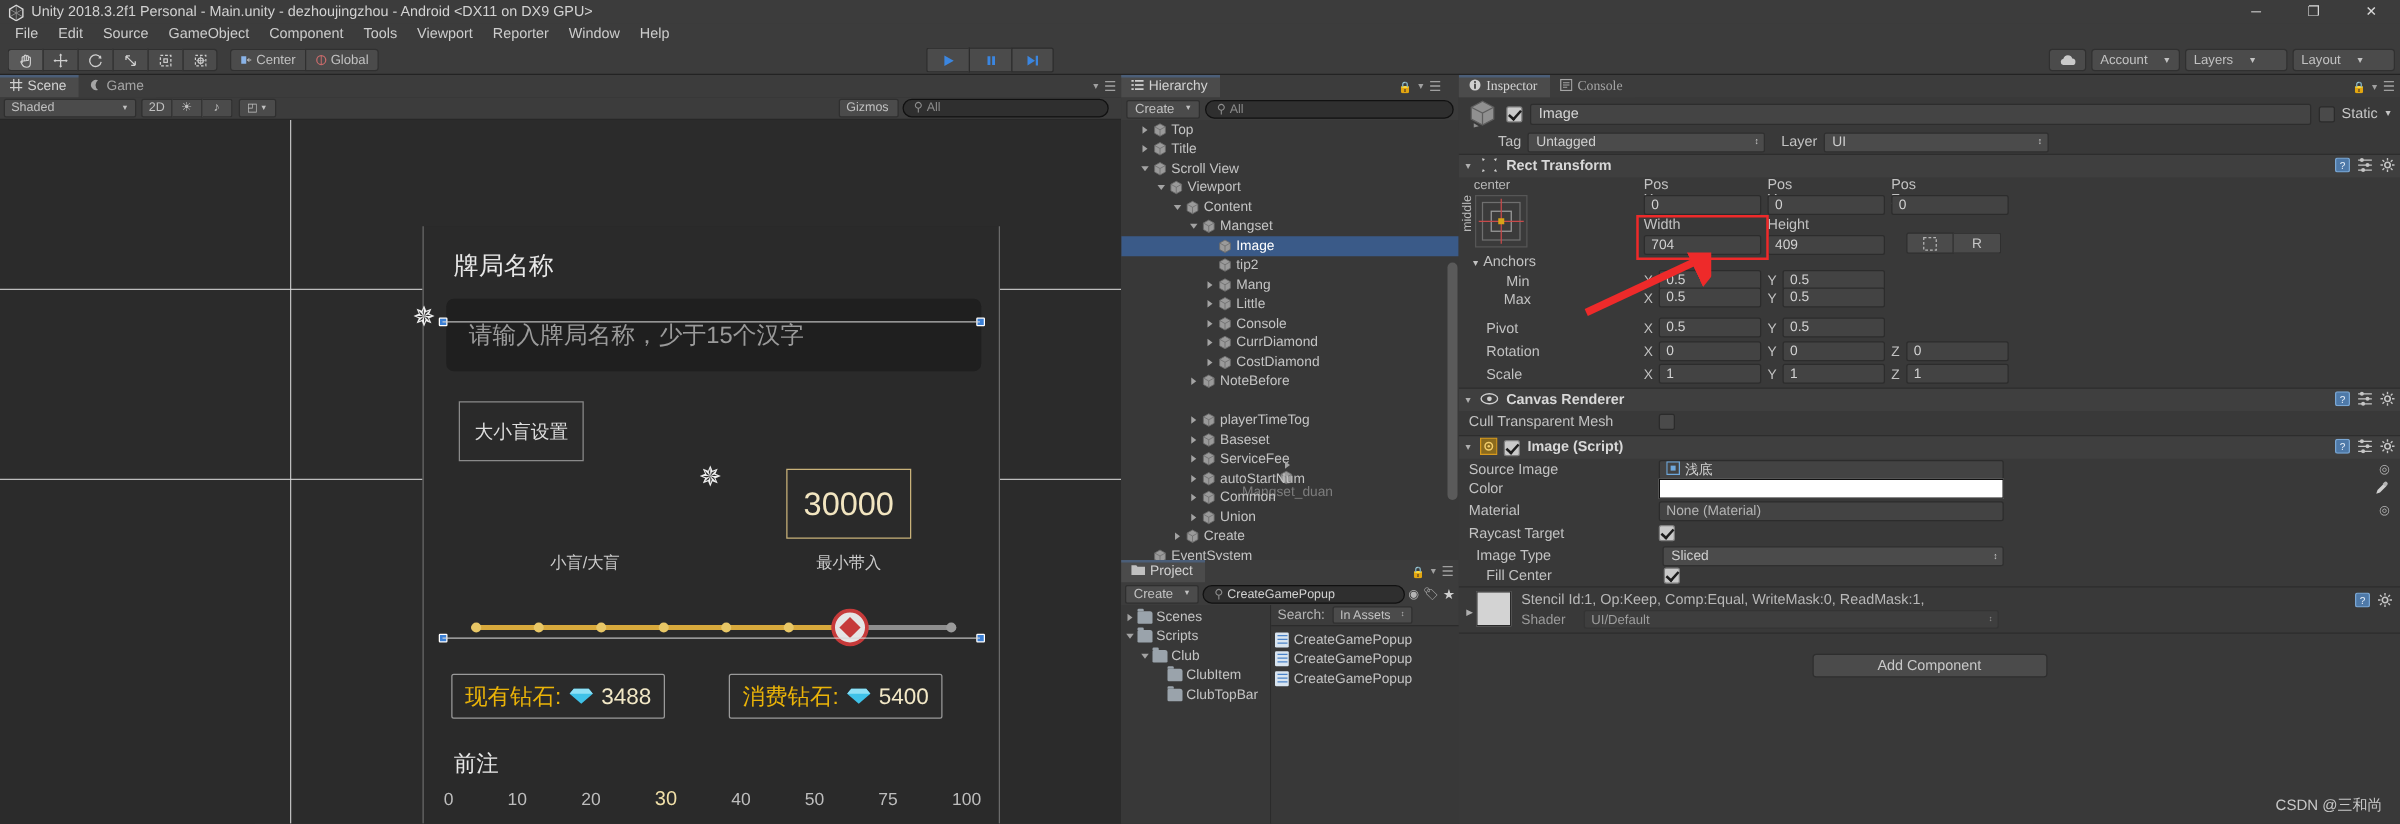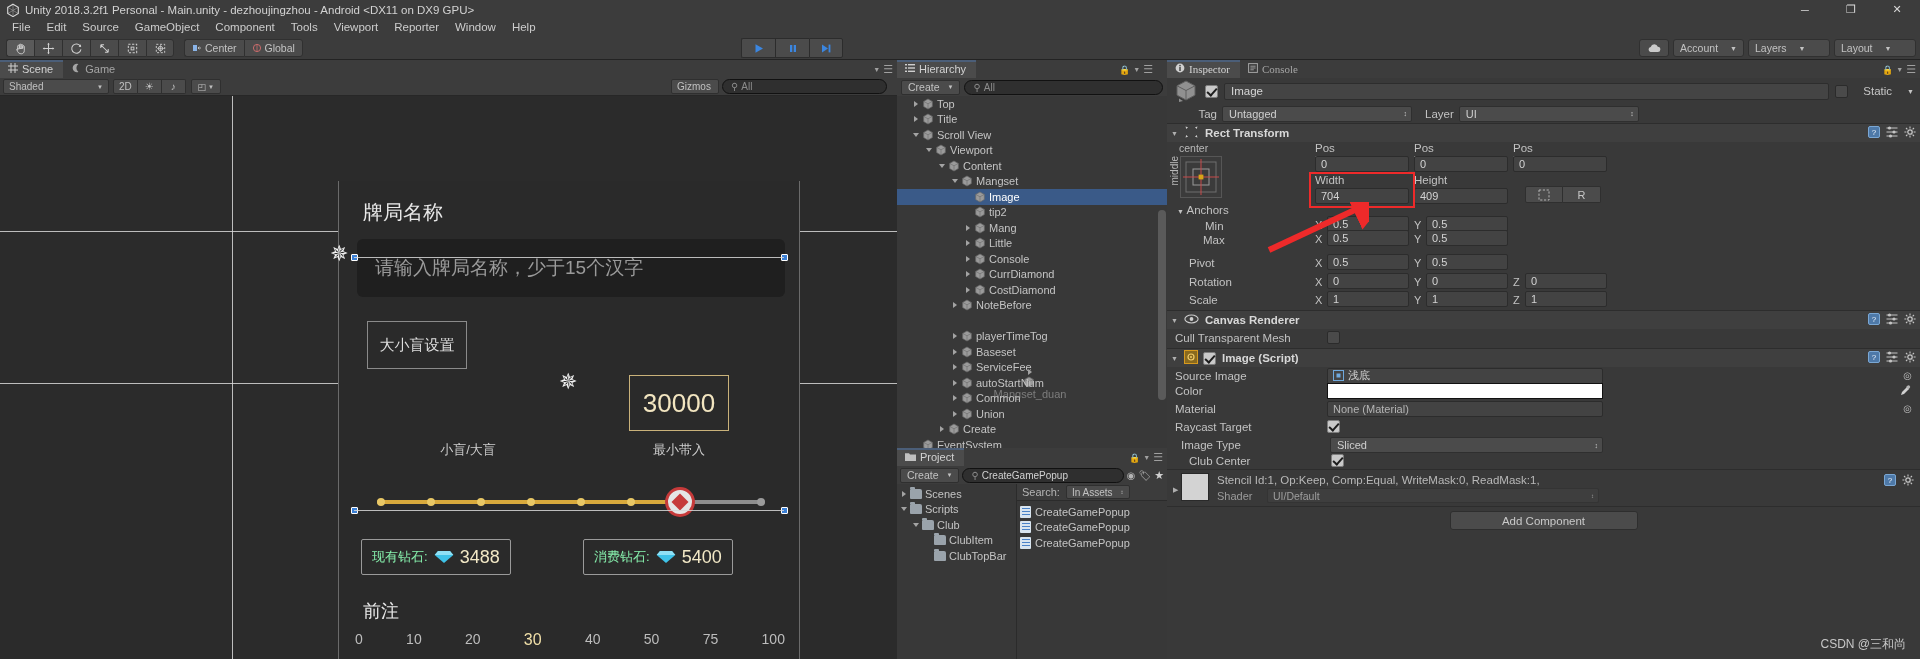--- a/index.html
+++ b/index.html
@@ -135,21 +135,21 @@
   .gd-knob {
     position:absolute; left:288px; top:-4px; width:30px; height:30px; border-radius:50%;
     background:#e5e5e5; border:3px solid #c63a3a;
     display:flex; align-items:center; justify-content:center;
   }
   .gd-knob-inner { width:12px; height:12px; background:#c63a3a; transform:rotate(45deg); }
   .gd-diamond-box {
     position:absolute; height:36px; border:1px solid #9a9a9a; border-radius:2px;
     display:flex; align-items:center; padding:0 10px; gap:6px;
   }
-  .gd-diamond-lbl { font-size:13px; color:#86efac; }
+  .gd-diamond-lbl { font-size:18px; color:#eab308; }
   .gd-diamond-val { font-size:18px; color:#f2e8c6; }
   .gem { width:20px; height:14px; position:relative; }
   .gd-footer-title { position:absolute; left:24px; top:418px; font-size:18px; color:#e8e8e8; }
   .gd-scale { position:absolute; left:16px; top:450px; width:430px; display:flex; justify-content:space-between; }
   .gd-scale span { font-size:14px; color:#bdbdbd; }
   .gd-scale span.hl { color:#f0dfa8; font-size:16px; }
 
   
   .handle-dot { position:absolute; width:7px; height:7px; background:#3b7fd4; border:1px solid #fff; border-radius:1px; }
   .guide-h { position:absolute; height:1px; background:#d7d7d7; opacity:.85; }
@@ -186,21 +186,21 @@
 
   
   #inspector { left:1167px; top:60px; width:753px; height:599px; background:#393939; }
   .insp-body { position:absolute; left:0; top:18px; width:753px; height:581px; overflow:hidden; }
   .insp-header { height:26px; display:flex; align-items:center; padding:0 6px; gap:6px; background:#393939; }
   .prefab-cube { width:26px; height:24px; flex:0 0 26px; }
   .chk { width:13px; height:13px; flex:0 0 13px; background:#c9c9c9; border:1px solid #7e7e7e; border-radius:2px; position:relative; }
   .chk.on::after { content:""; position:absolute; left:3px; top:0px; width:4px; height:8px; border:solid #1d1d1d; border-width:0 2px 2px 0; transform:rotate(42deg); }
   .chk.off { background:#4a4a4a; border-color:#2b2b2b; }
   .name-field { flex:1; height:17px; background:#444; border:1px solid #2d2d2d; border-radius:2px; display:flex; align-items:center; padding-left:6px; font-size:11.5px; color:#d6d6d6; }
-  .static-box { display:flex; align-items:center; gap:15px; font-size:11.5px; color:#c6c6c6; }
+  .static-box { display:flex; align-items:center; gap:5px; font-size:11.5px; color:#c6c6c6; }
   .tag-row { height:19px; display:flex; align-items:center; gap:5px; padding:0 6px; }
   .lbl { font-size:11.5px; color:#c2c2c2; }
   .drop-field {
     height:16px; background:#4b4b4b; border:1px solid #2f2f2f; border-radius:2px;
     display:flex; align-items:center; justify-content:space-between; padding:0 4px 0 6px;
     font-size:11px; color:#cfcfcf;
   }
   .comp-header {
     height:19px; display:flex; align-items:center; gap:6px; padding:0 4px;
     border-top:1px solid #2d2d2d; background:#3f3f3f;
@@ -1118,21 +1118,21 @@
 
         <span style="position:absolute; left:8px; top:54px; font-size:11.5px; color:#c2c2c2;">Raycast Target</span>
         <span class="chk on" style="position:absolute; left:160px; top:53px;"></span>
 
         <span style="position:absolute; left:14px; top:72px; font-size:11.5px; color:#c2c2c2;">Image Type</span>
         <div class="drop-field" style="position:absolute; left:163px; top:70px; width:273px;">
           <span>Sliced</span>
           <span style="font-size:7px;">↕</span>
         </div>
 
-        <span style="position:absolute; left:22px; top:88px; font-size:11.5px; color:#c2c2c2;">Club Center</span>
+        <span style="position:absolute; left:22px; top:88px; font-size:11.5px; color:#c2c2c2;">Fill Center</span>
         <span class="chk on" style="position:absolute; left:164px; top:87px;"></span>
       </div>
 
       <div class="hline" style="margin-top:6px;"></div>
 
       <div style="position:relative; height:36px; padding-top:4px;">
         <span style="position:absolute; left:6px; top:16px; font-size:7px; color:#aeaeae;">▶</span>
         <div style="position:absolute; left:14px; top:3px; width:28px; height:28px; background:#d3d3d3; border:1px solid #2a2a2a;"></div>
         <span style="position:absolute; left:50px; top:4px; font-size:11.5px; color:#b8b8b8;">Stencil Id:1, Op:Keep, Comp:Equal, WriteMask:0, ReadMask:1,</span>
         <span style="position:absolute; left:50px; top:20px; font-size:11px; color:#9b9b9b;">Shader</span>
@@ -1147,21 +1147,21 @@
               </svg></span>
           <span><svg width="12" height="12" viewBox="0 0 12 12">
                 <circle cx="6" cy="6" r="2.2" fill="none" stroke="#c5c5c5" stroke-width="1.3"></circle>
                 <path d="M6 0.4v2M6 9.6v2M0.4 6h2M9.6 6h2M2 2l1.4 1.4M8.6 8.6 10 10M10 2 8.6 3.4M3.4 8.6 2 10" stroke="#c5c5c5" stroke-width="1.1"></path>
               </svg></span>
         </span>
       </div>
 
       <div class="hline"></div>
 
-      <div style="display:flex; justify-content:center; margin-top:4px;">
+      <div style="display:flex; justify-content:center; margin-top:16px;">
         <div class="addcomp" style="width:188px;">
           <span>Add Component</span>
         </div>
       </div>
 
     </div>
 
     <div class="watermark">CSDN @三和尚</div>
   </div>
 

